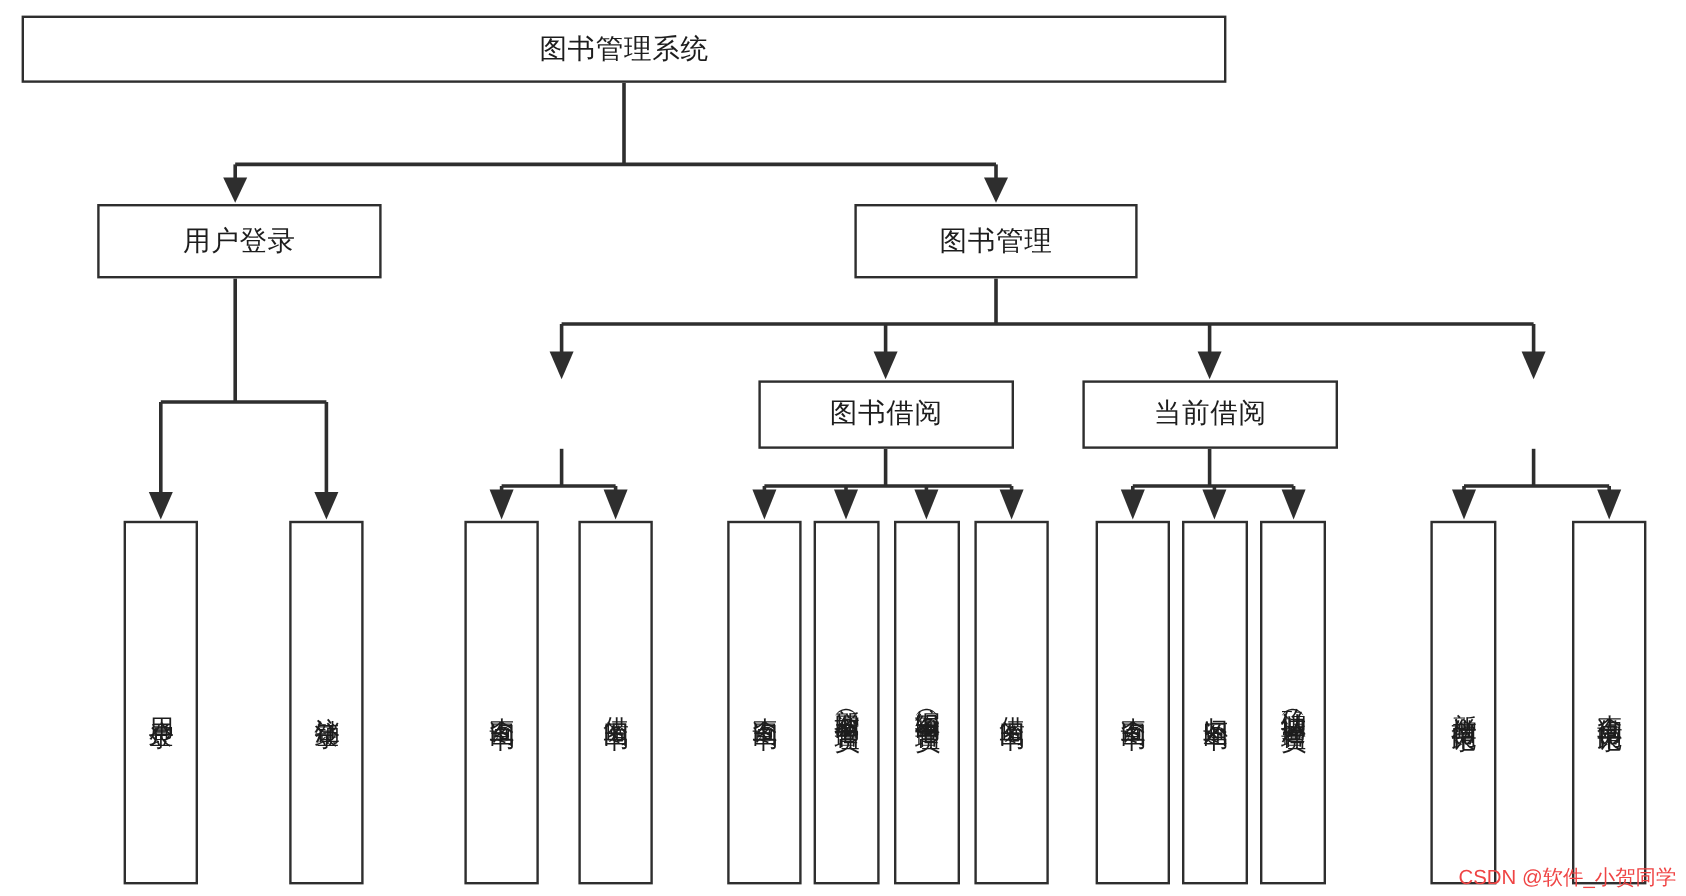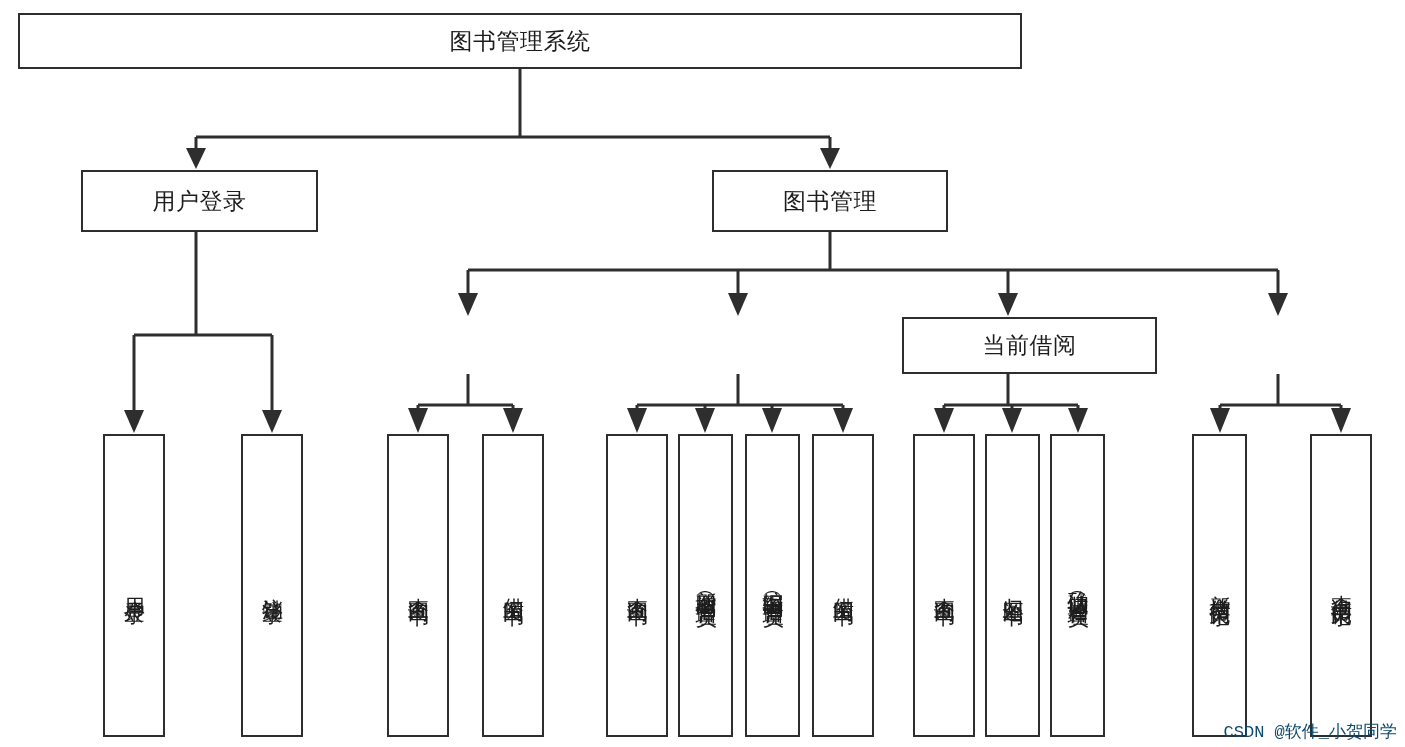--- a/index.html
+++ b/index.html
@@ -65,22 +65,22 @@
     fill: none;
   }
   svg#wires polygon {
     fill: #2e2e2e;
   }
   #watermark {
     position: absolute;
     right: 8px;
     bottom: 4px;
     font-size: 17px;
-    color: #0c4a6e;
-    font-family: Liberation Mono, monospace;
+    color: #ef4444;
+    font-family: Liberation Sans, sans-serif;
     white-space: nowrap;
   }
 </style>
 </head>
 <body>
 
 <div id="canvas">
 
   <svg id="wires" viewBox="0 0 1405 747">
 
@@ -150,21 +150,24 @@
     <span class="label">图书管理系统</span>
   </div>
 
   <div class="node h" style="left:81px; top:170px; width:237px; height:62px;">
     <span class="label">用户登录</span>
   </div>
   <div class="node h" style="left:712px; top:170px; width:236px; height:62px;">
     <span class="label">图书管理</span>
   </div>
 
-  <div class="node h" style="left:902px; top:317px; width:255px; height:57px;">
+  <div class="node h" style="left:632px; top:317px; width:213px; height:57px;">
+    <span class="label">图书借阅</span>
+  </div>
+  <div class="node h" style="left:902px; top:317px; width:213px; height:57px;">
     <span class="label">当前借阅</span>
   </div>
 
   <div class="node v" style="left:103px; top:434px; width:62px; height:303px;">
     <span class="label">用户登录</span>
   </div>
   <div class="node v" style="left:241px; top:434px; width:62px; height:303px;">
     <span class="label">注销登录</span>
   </div>
   <div class="node v" style="left:387px; top:434px; width:62px; height:303px;">

